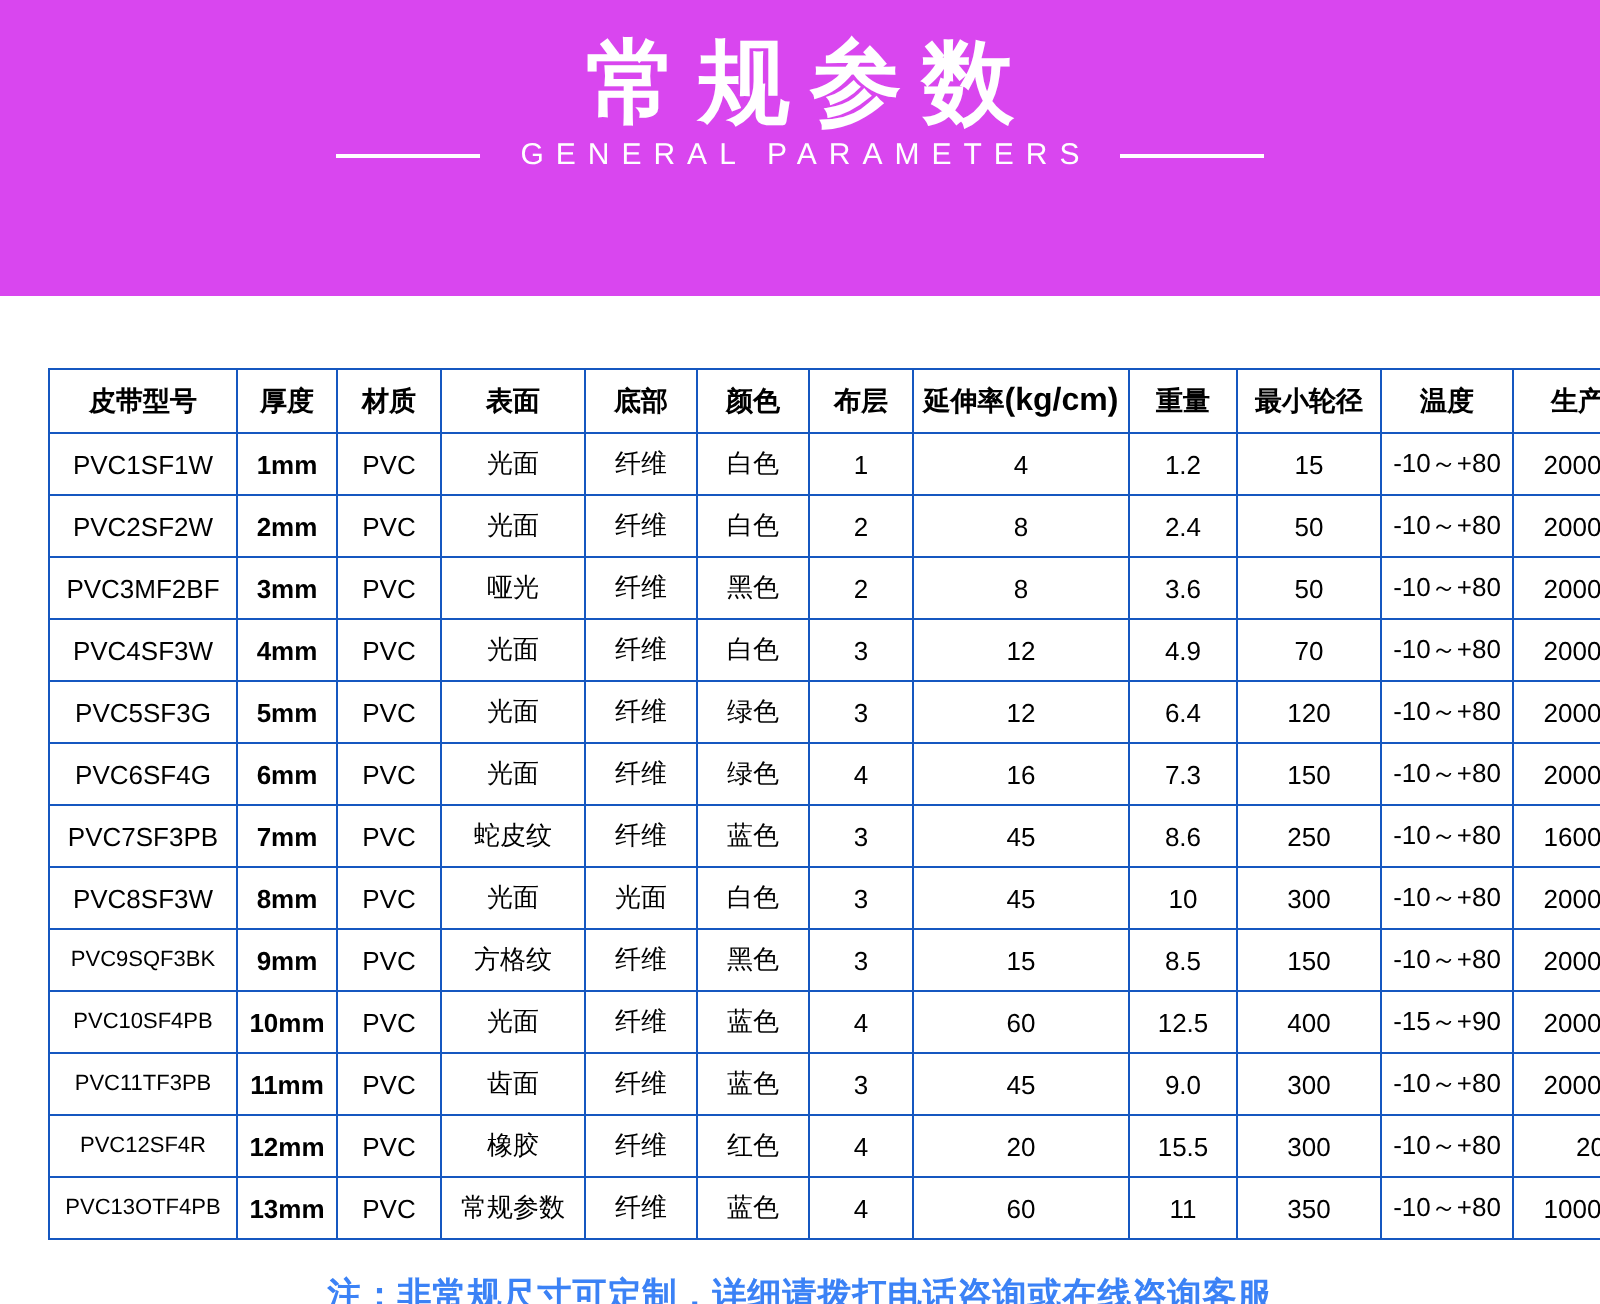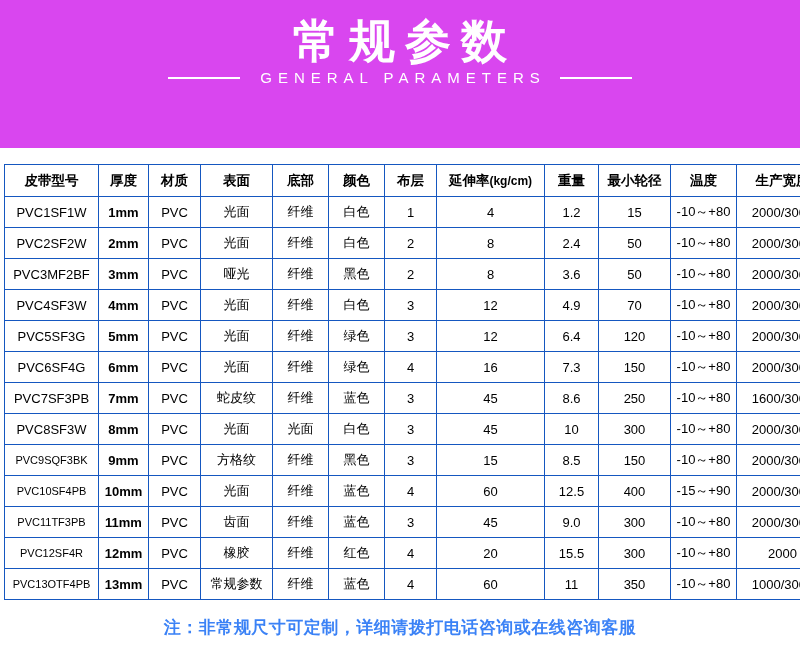--- a/index.html
+++ b/index.html
@@ -56,22 +56,23 @@
   .banner-sub {
     color: #ffffff;
     font-size: 15px;
     letter-spacing: 6px;
     text-indent: 6px;
     margin: 0 14px;
     font-family: "Liberation Sans", sans-serif;
   }
   
   .table-wrap {
-    padding: 16px 8px 0 4px;
+    padding: 16px 8px 0 24px;
     box-sizing: border-box;
+    margin-top: 20px;
   }
   table.params {
     border-collapse: collapse;
     width: 784px;
     table-layout: fixed;
   }
   table.params th, table.params td {
     border: 1px solid #1557c0;
     text-align: center;
     vertical-align: middle;
@@ -94,21 +95,21 @@
     font-size: 12.5px;
   }
   td.model.small {
     font-size: 11px;
   }
   td.thick {
     font-size: 12.5px;
     font-weight: bold;
   }
   .unit {
-    font-size: 12px;
+    font-size: 16px;
   }
   
   col.c0 { width: 94px; }
   col.c1 { width: 50px; }
   col.c2 { width: 52px; }
   col.c3 { width: 72px; }
   col.c4 { width: 56px; }
   col.c5 { width: 56px; }
   col.c6 { width: 52px; }
   col.c7 { width: 108px; }

